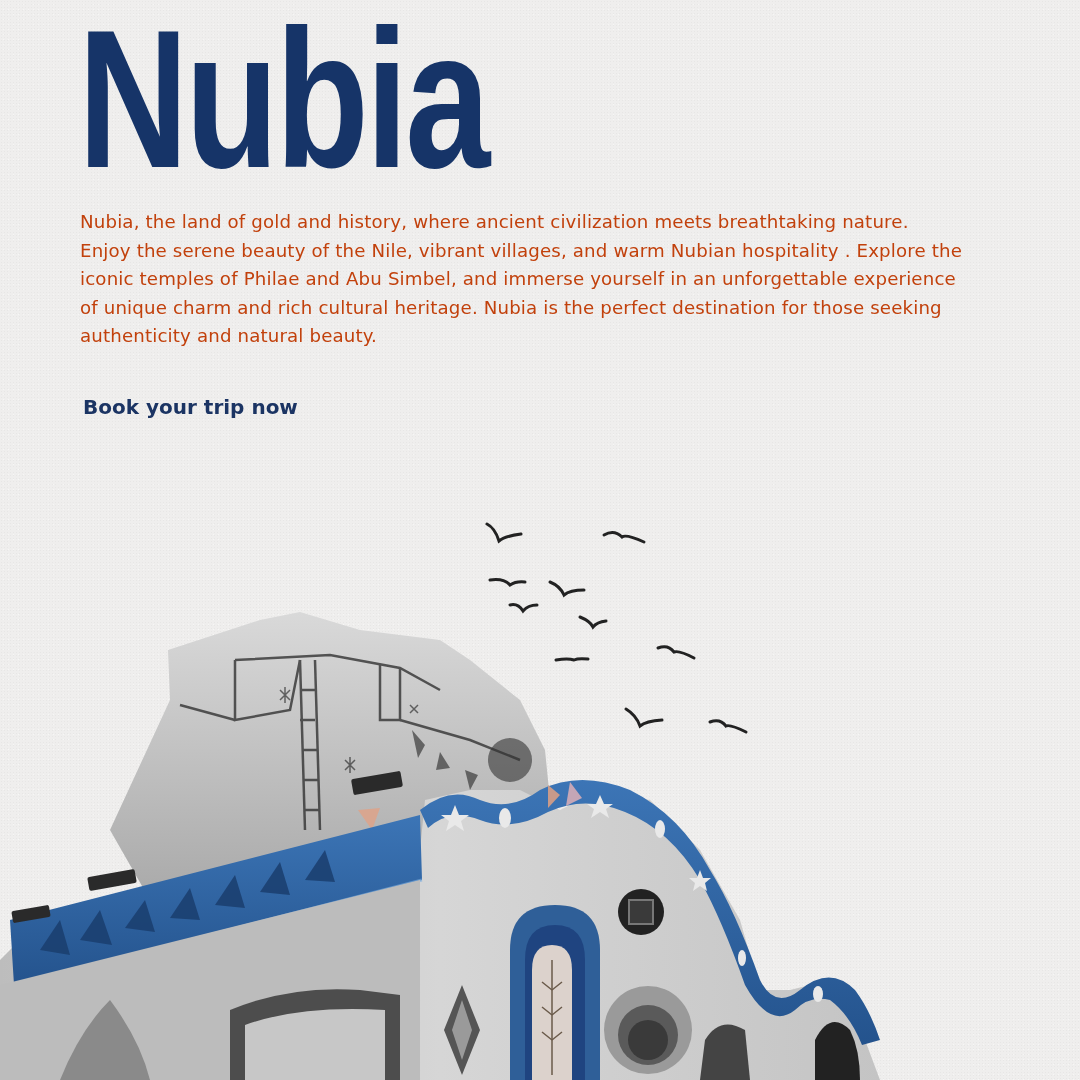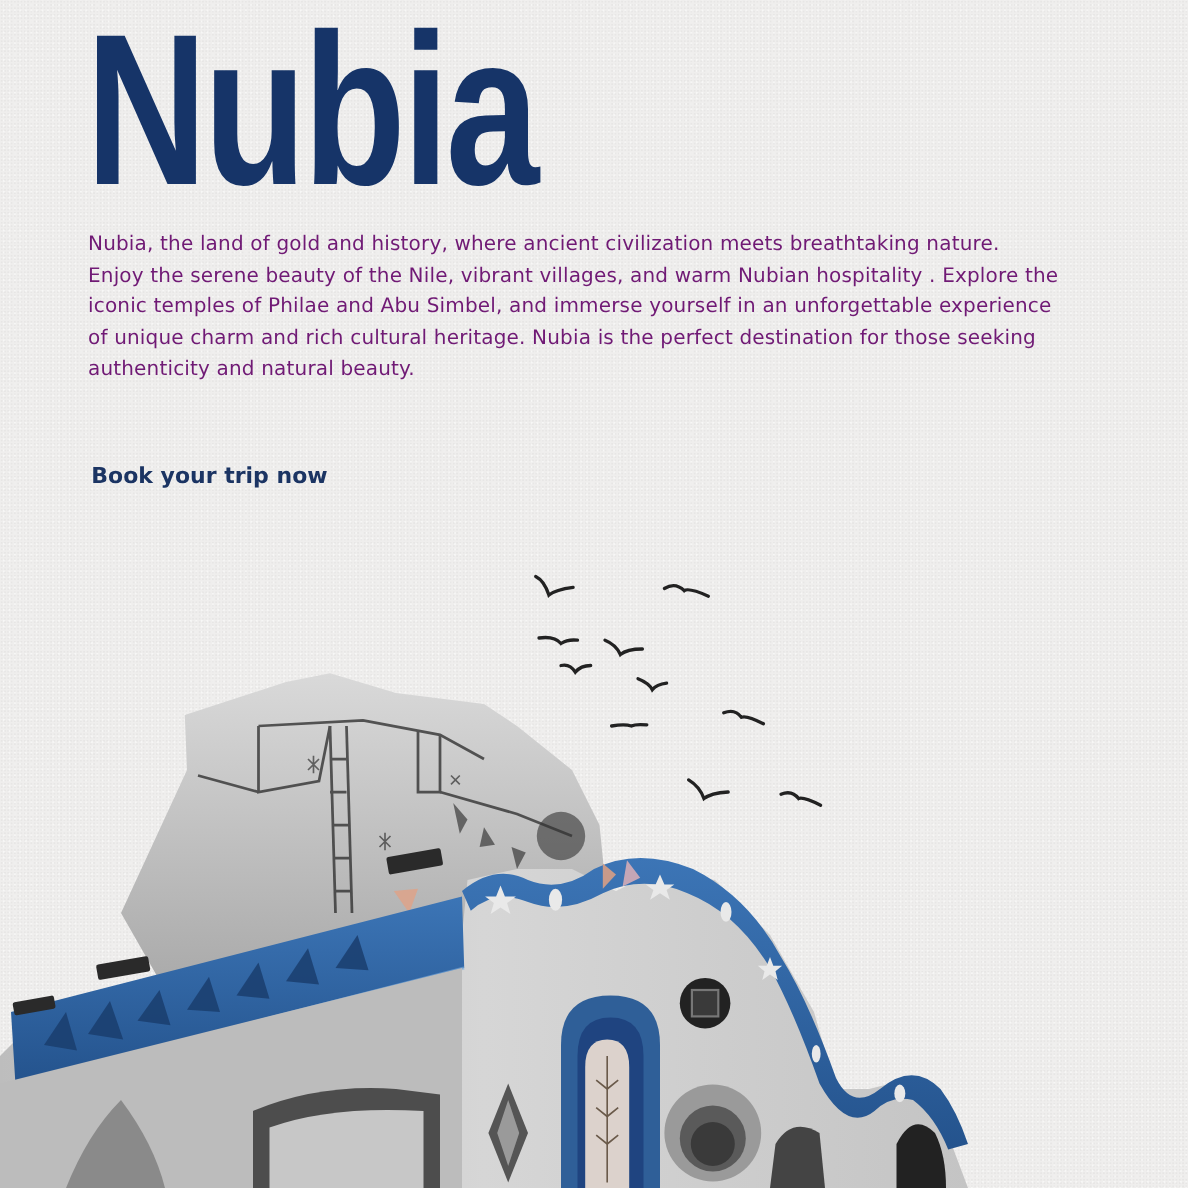--- a/index.html
+++ b/index.html
@@ -19,25 +19,25 @@
   .title {
     position:absolute; left:78px; top:2px; margin:0;
     font-family:"Liberation Sans", sans-serif;
     font-weight:700; font-size:196px; line-height:196px;
     color:#163468; letter-spacing:-4px;
     transform:scaleX(0.78); transform-origin:left top;
   }
   .desc {
     position:absolute; left:80px; top:208px; width:930px; margin:0;
     font-family:"DejaVu Sans", sans-serif;
-    font-size:18.2px; line-height:28.5px; color:#701a75;
+    font-size:18.2px; line-height:28.5px; color:#c2410c;
     letter-spacing:0.15px; white-space:pre-line;
   }
   .cta {
-    position:absolute; left:83px; top:420px;
+    position:absolute; left:83px; top:395px;
     font-family:"DejaVu Sans", sans-serif; font-weight:700;
     font-size:20px; color:#1b3463; text-decoration:none; cursor:pointer;
     letter-spacing:0px;
   }
   .art { position:absolute; left:0; top:500px; width:1080px; height:580px; }
 </style>
 </head>
 <body>
 
 <div class="noise"></div>

